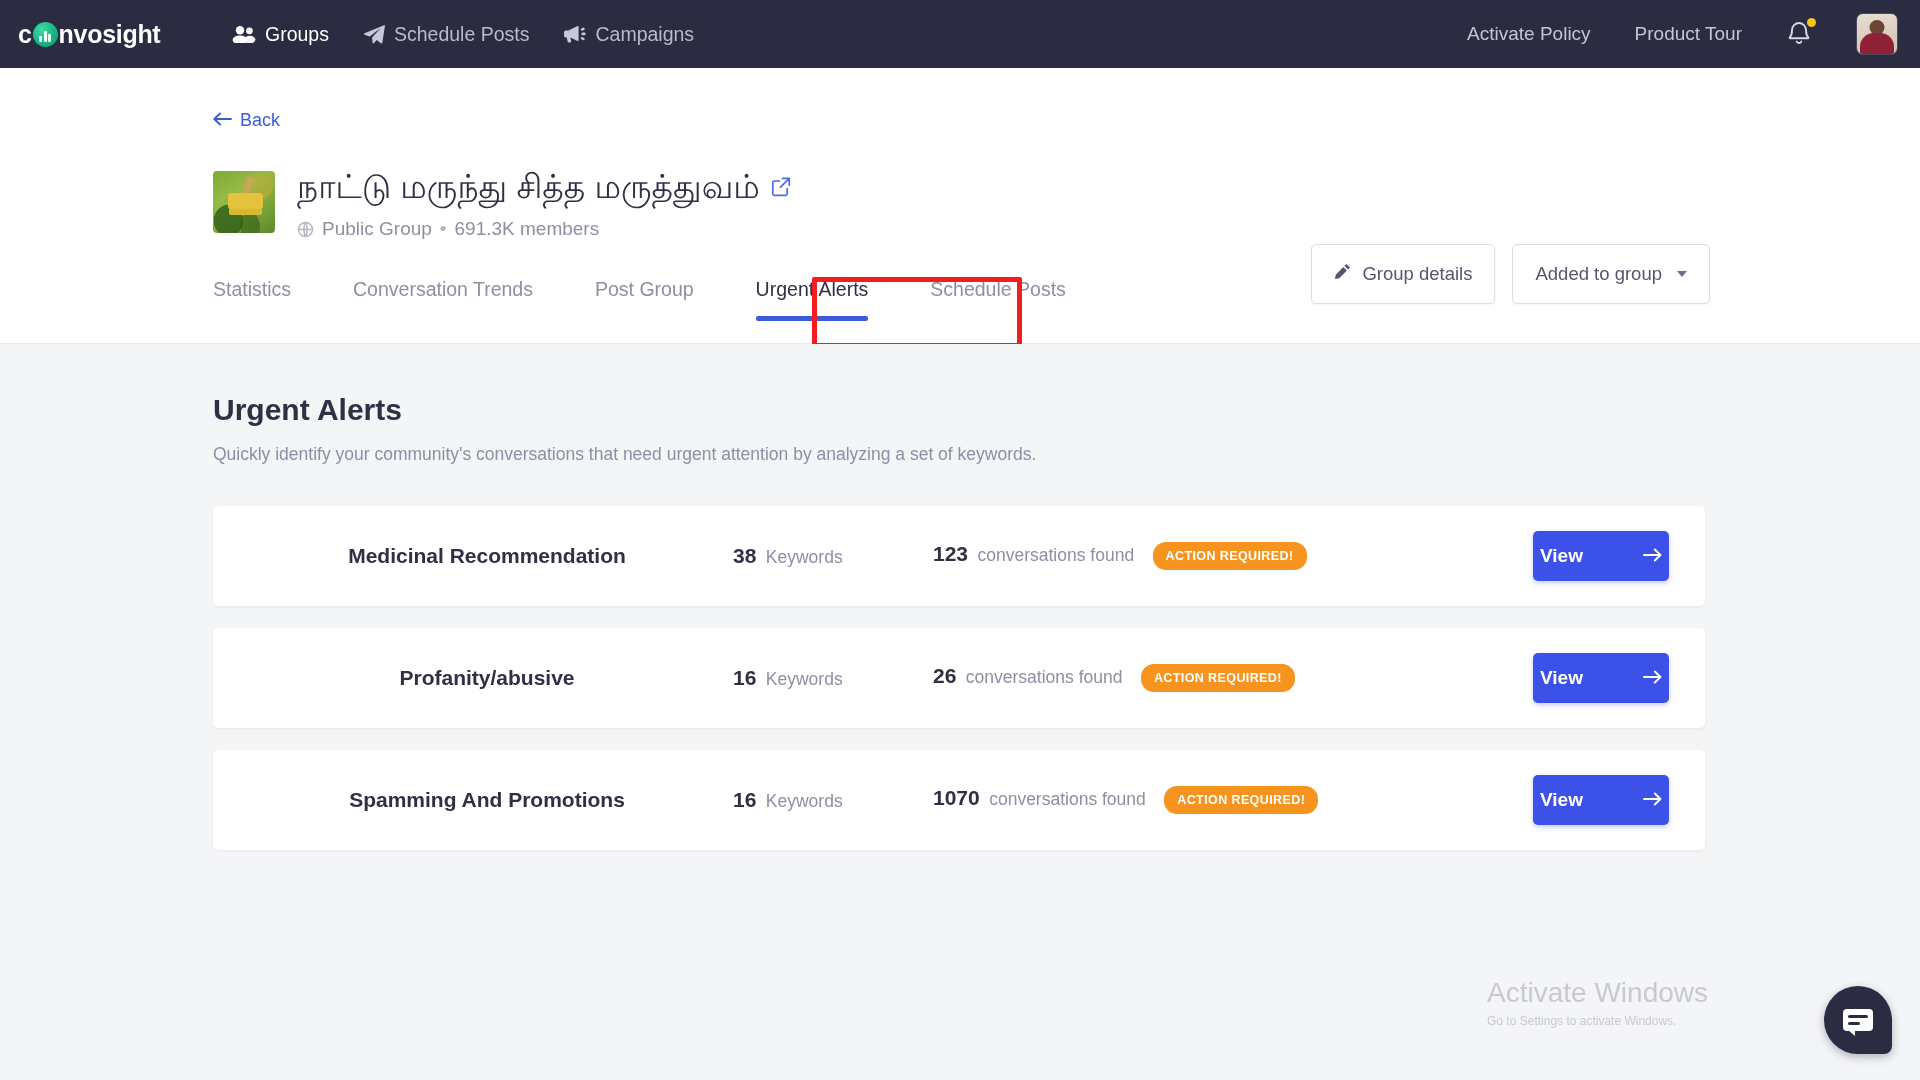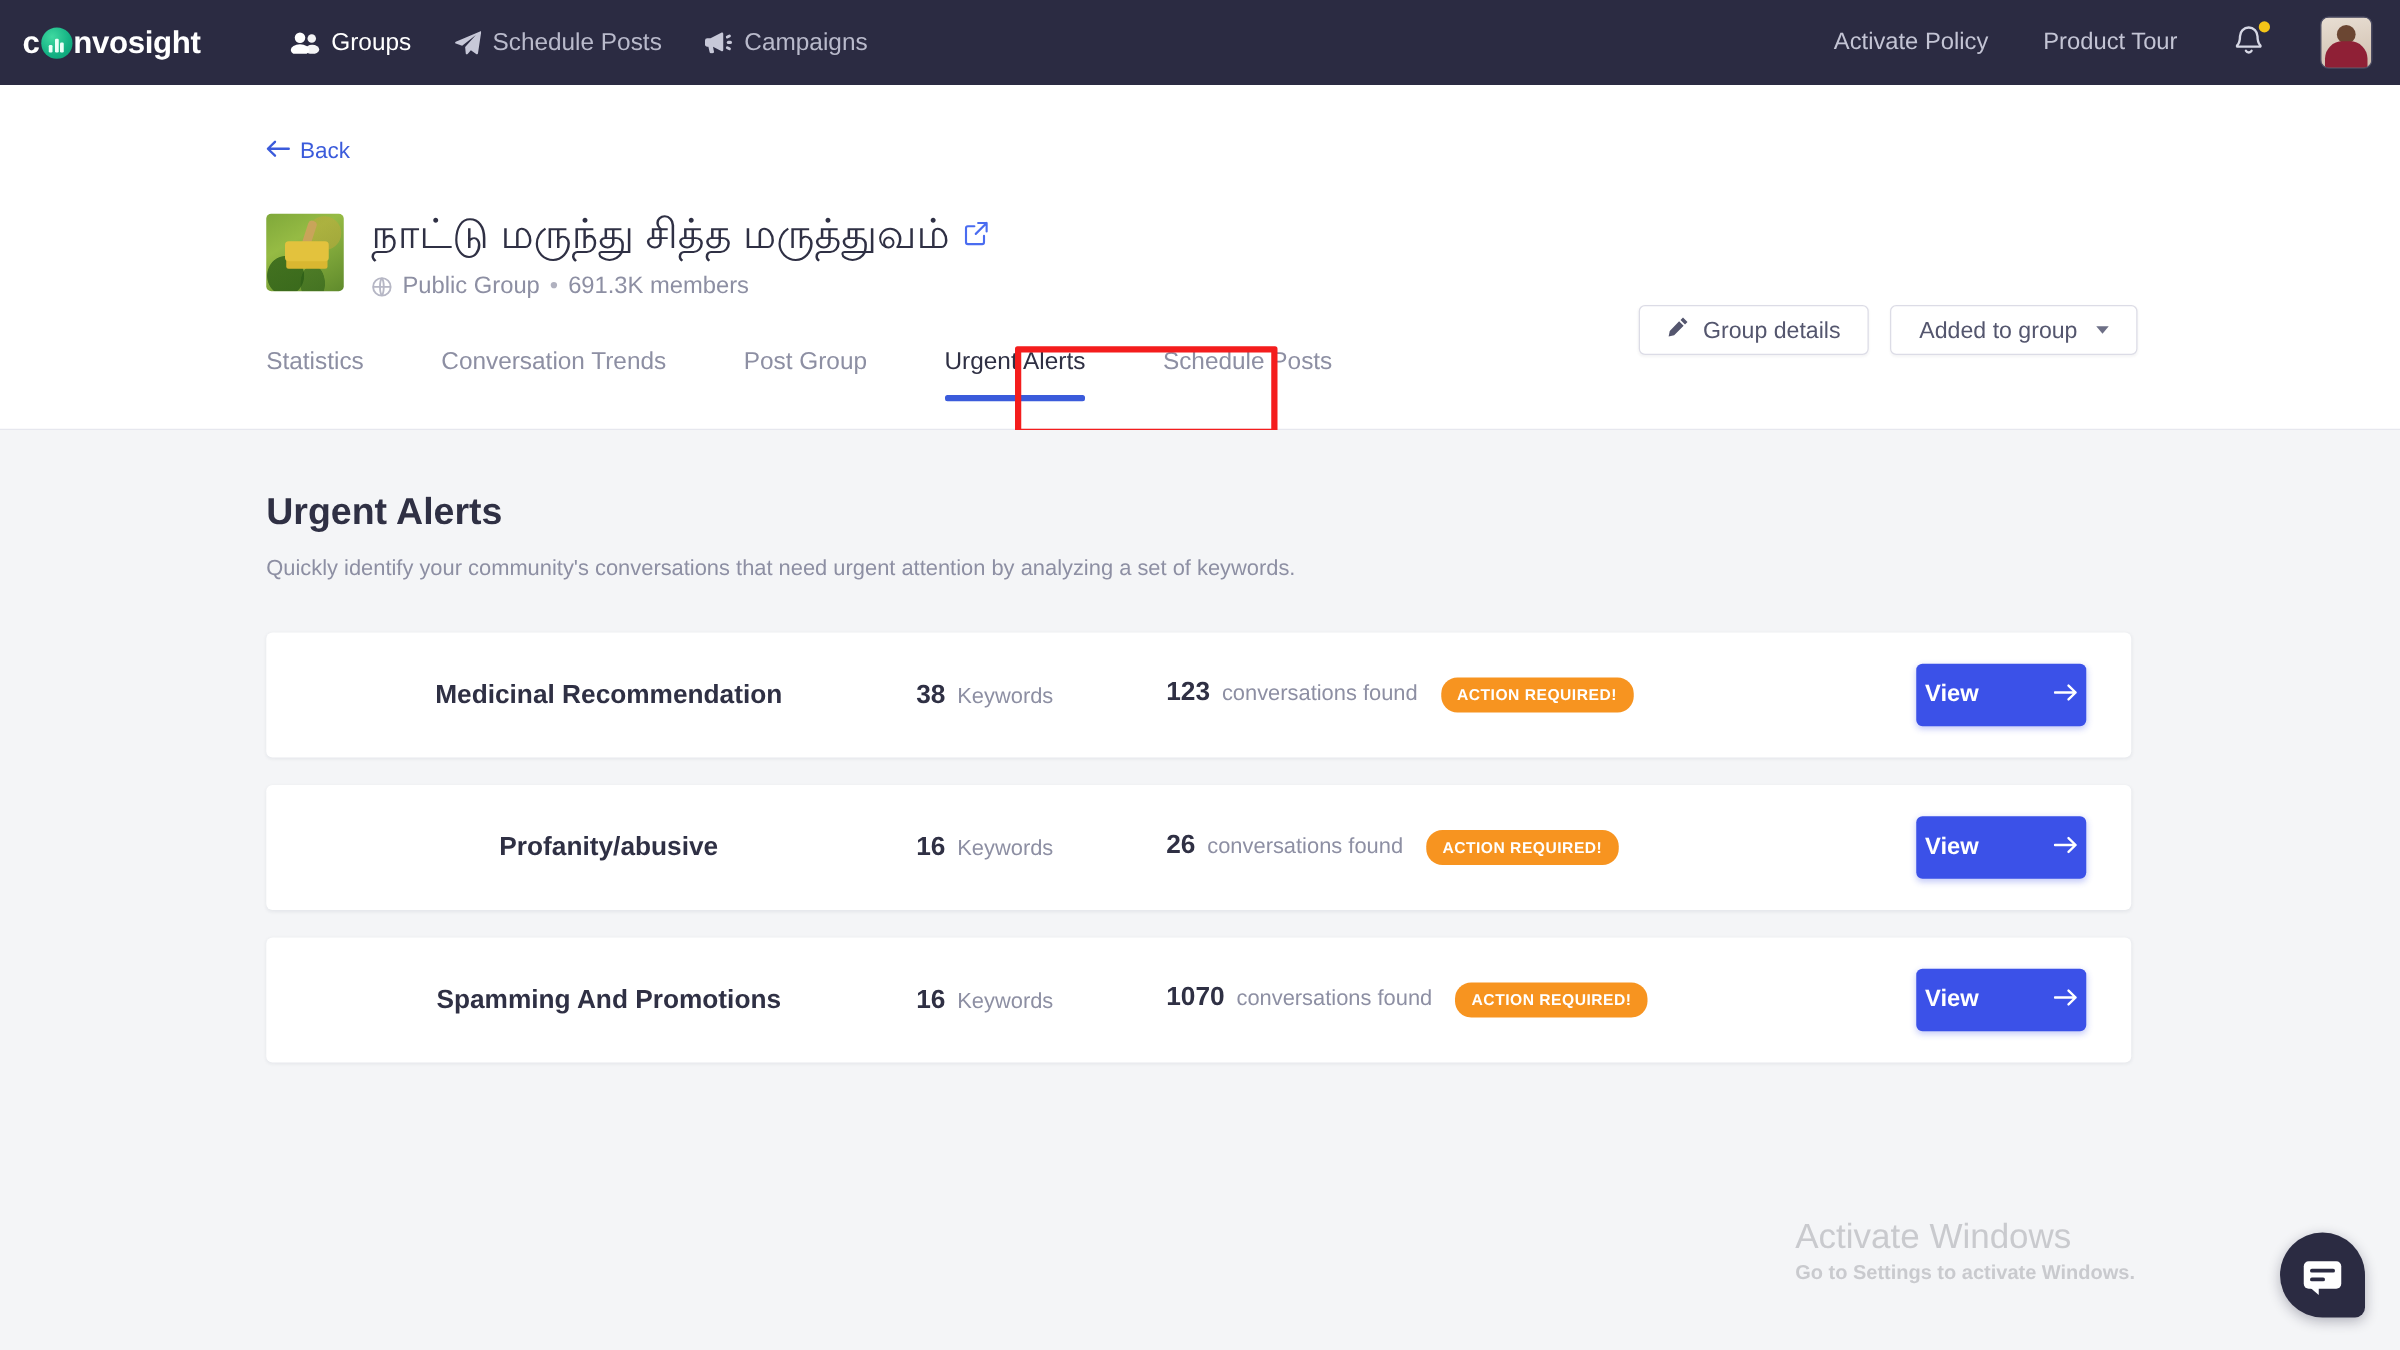--- a/index.html
+++ b/index.html
@@ -121,21 +121,21 @@
     font-size: 19px; color: #8d8fa3; margin-top: 11px;
   }
   .globe-ico { color: #b3b4c2; display: inline-flex; }
   .dot-sep { color: #b0b1bf; }
 
   .head-actions {
     position: absolute; top: 176px; right: 210px;
     display: flex; gap: 17px;
   }
   .btn-white {
-    height: 40px; padding: 0 22px; border-radius: 5px;
+    height: 60px; padding: 0 22px; border-radius: 5px;
     background: #ffffff; border: 1px solid #dcdce6;
     display: flex; align-items: center; gap: 11px;
     font-size: 18.5px; color: #54566e; font-weight: 500; cursor: pointer;
     box-shadow: 0 1px 2px rgba(30,30,60,.05);
   }
   .caret {
     width: 0; height: 0; border-left: 5px solid transparent;
     border-right: 5px solid transparent; border-top: 6px solid #6d6f86;
     margin-left: 4px;
   }
@@ -209,21 +209,21 @@
     display: flex; align-items: center; justify-content: space-between;
     padding: 0 7px; box-shadow: 0 2px 5px rgba(59,81,232,.3);
   }
 
   
   .watermark {
     position: absolute; right: 212px; bottom: 52px;
     text-align: left; color: #c9cace; user-select: none;
   }
   .wm-1 { font-size: 28px; line-height: 1.25; }
-  .wm-2 { font-size: 16px; margin-top: 4px; font-weight: bold; }
+  .wm-2 { font-size: 12px; margin-top: 4px; }
   .fab {
     position: absolute; right: 28px; bottom: 26px;
     width: 68px; height: 68px; background: #2b2b42; cursor: pointer;
     border-radius: 50% 50% 8px 50%;
     display: flex; align-items: center; justify-content: center;
     box-shadow: 0 3px 10px rgba(20,20,45,.3);
   }
   .fab-bubble {
     width: 30px; height: 22px; background: #ffffff; border-radius: 4px;
     position: relative; display: flex; flex-direction: column;

